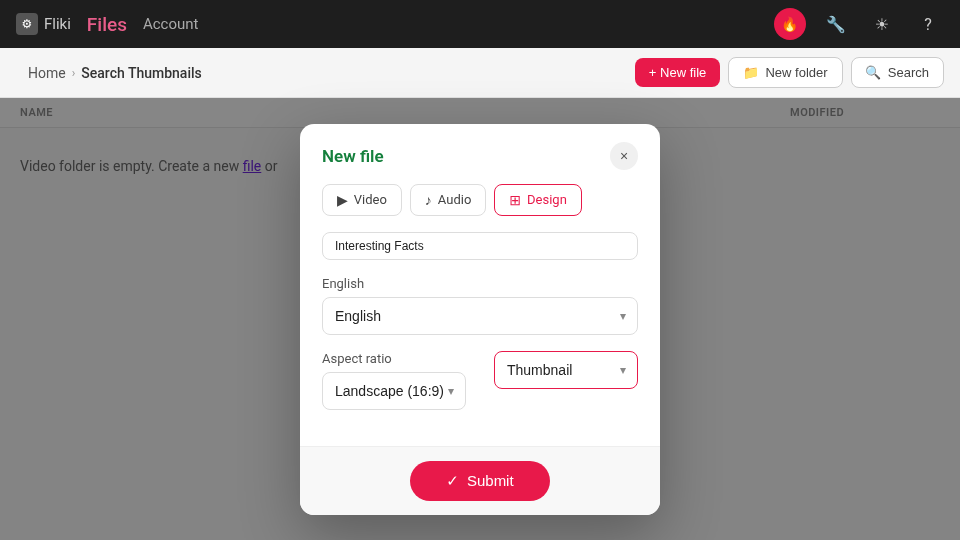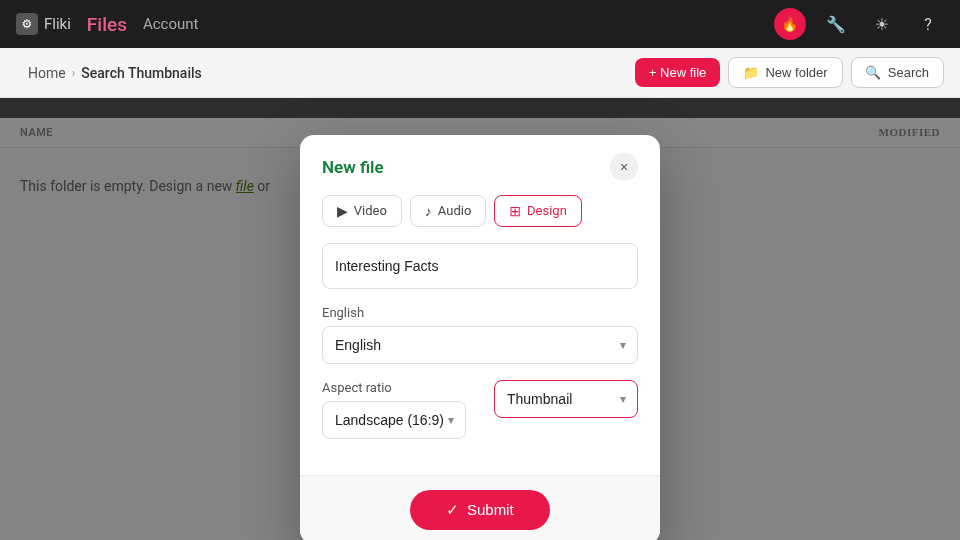--- a/index.html
+++ b/index.html
@@ -136,33 +136,31 @@
     .table-header {
       display: flex;
       padding: 8px 20px;
       font-size: 11px;
       font-weight: 600;
       color: #888;
       letter-spacing: 0.5px;
       text-transform: uppercase;
       border-bottom: 1px solid #ddd;
       background: #f5f5f5;
-      margin-top: 20px;
     }
     .col-name { flex: 1; }
-    .col-modified { width: 150px; text-align: right; font-family: Liberation Serif, serif; }
+    .col-modified { width: 150px; text-align: left; }
     .empty-state {
       padding: 30px 20px;
       color: #666;
       font-size: 14px;
     }
     .empty-state a {
-      color: #4d7c0f;
+      color: #6d28d9;
       text-decoration: underline;
-      font-style: italic;
     }
 
     
     .modal-overlay {
       position: absolute;
       top: 0; left: 0; right: 0; bottom: 0;
       background: rgba(0,0,0,0.45);
       display: flex;
       align-items: center;
       justify-content: center;
@@ -239,24 +237,24 @@
     }
     .form-label {
       display: block;
       font-size: 13px;
       color: #555;
       margin-bottom: 6px;
       font-weight: 400;
     }
     .form-input {
       width: 100%;
-      padding: 14px 12px;
+      padding: 6px 12px;
       border: 1.5px solid #ddd;
       border-radius: 8px;
-      font-size: 14px;
+      font-size: 12px;
       color: #222;
       outline: none;
       background: #fff;
     }
     .form-select {
       width: 100%;
       padding: 10px 12px;
       border: 1.5px solid #ddd;
       border-radius: 8px;
       font-size: 14px;
@@ -360,21 +358,21 @@
     <span>Search</span>
   </button>
 </div>
 
 <div class="main-content">
   <div class="table-header">
     <span class="col-name">NAME</span>
     <span class="col-modified">MODIFIED</span>
   </div>
   <div class="empty-state">
-    <span>This folder is empty. Design a new </span><a>file</a><span> or</span>
+    <span>Video folder is empty. Create a new </span><a>file</a><span> or</span>
   </div>
 
   <div class="modal-overlay">
     <div class="modal">
 
       <div class="modal-header">
         <span class="modal-title">New file</span>
         <button class="modal-close">×</button>
       </div>
 

